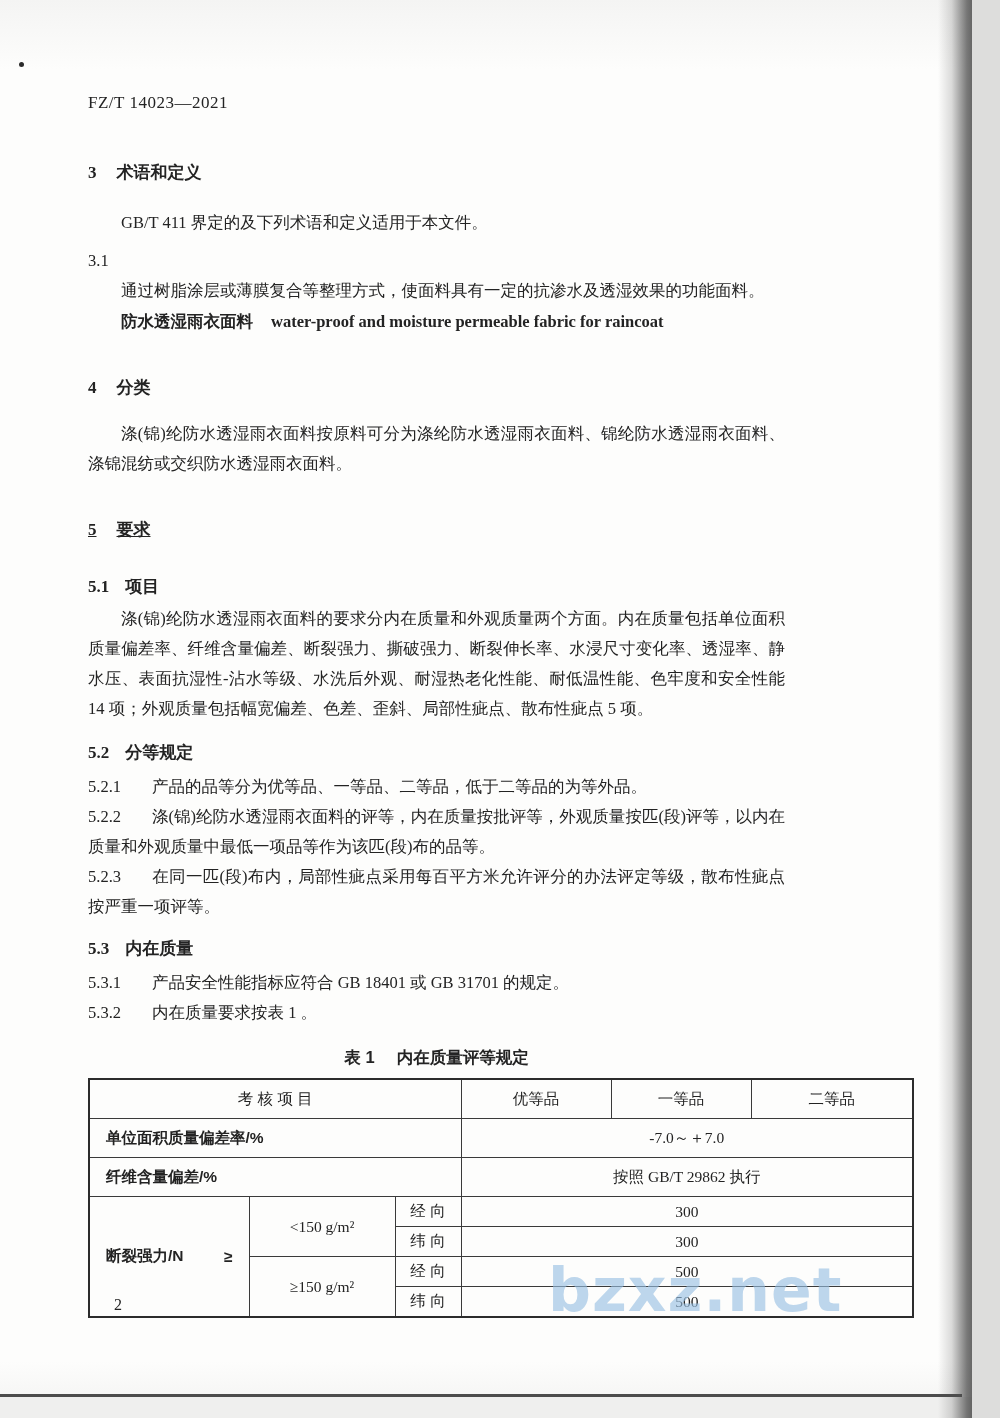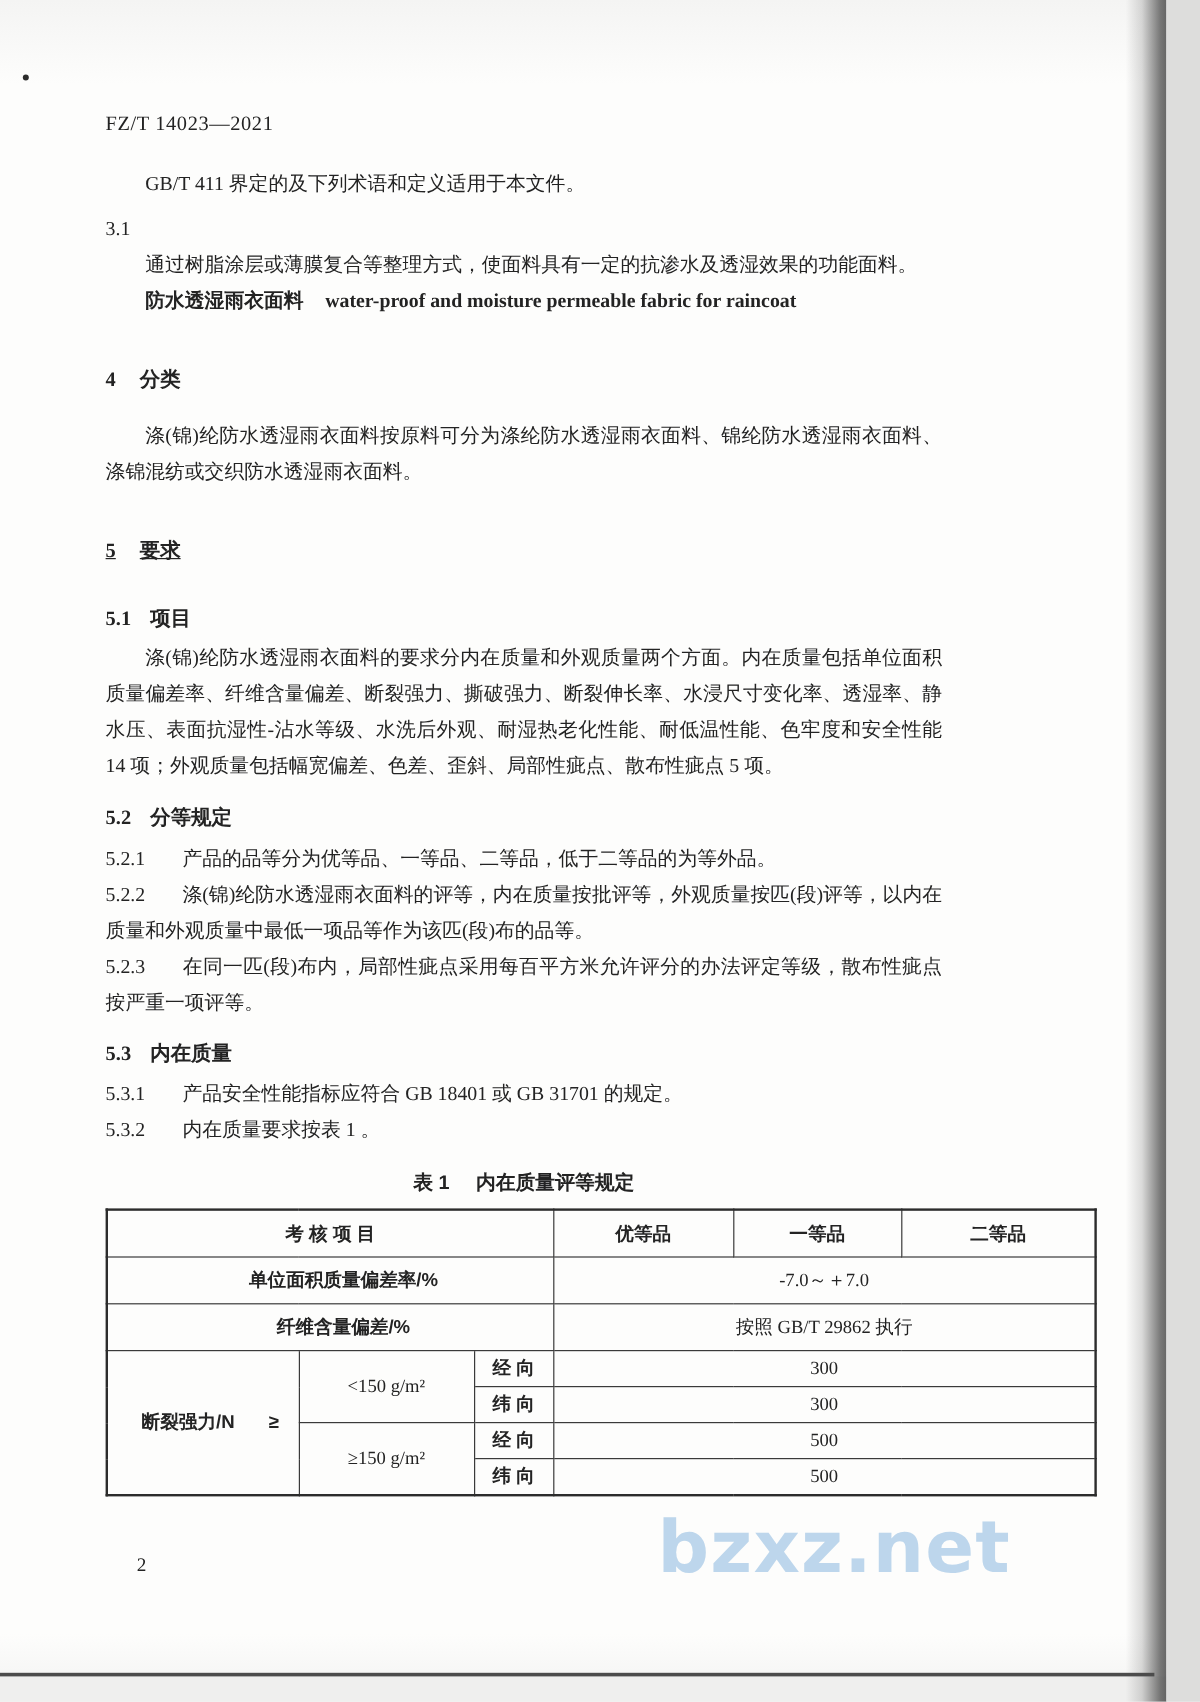--- a/index.html
+++ b/index.html
@@ -69,27 +69,27 @@
   }
   table.t1 td {
     border: 1px solid #3a3a3a;
     text-align: center;
     vertical-align: middle;
     font-size: 15.5px;
     padding: 2px 6px;
   }
   table.t1 .hd {
     font-family: "Liberation Sans", "DejaVu Sans", sans-serif;
+    font-weight: 400;
+  }
+  table.t1 .lbl {
+    font-family: "Liberation Sans", "DejaVu Sans", sans-serif;
     font-weight: 700;
-  }
-  table.t1 .lbl {
-    font-family: "Liberation Sans", "DejaVu Sans", sans-serif;
-    font-weight: 700;
-    text-align: center;
-    padding-left: 28px;
+    text-align: left;
+    padding-left: 16px;
   }
   table.t1 tr.hrow td { height: 34px; }
   table.t1 tr.mrow td { height: 34px; }
   table.t1 tr.srow td { height: 25px; }
   .break-cell { display: flex; align-items: center; justify-content: space-between; padding-right: 10px; }
 
   .page-num {
     position: absolute; left: 114px; top: 1296px;
     font-size: 16px;
   }
@@ -130,20 +130,21 @@
   }
 </style>
 </head>
 <body>
 
 <div class="paper">
   <div class="content">
 
     <div class="code">FZ/T 14023—2021</div>
 
+    <h2 class="h-main m-h3"><span class="no">3</span><span>术语和定义</span></h2>
 
     <p class="indent m-intro">GB/T 411 界定的及下列术语和定义适用于本文件。</p>
 
     <p class="m-31">3.1</p>
 
     <p class="indent">通过树脂涂层或薄膜复合等整理方式，使面料具有一定的抗渗水及透湿效果的功能面料。</p>
 
     <p class="indent term-line"><span class="term-cn">防水透湿雨衣面料</span><span class="term-en">water-proof and moisture permeable fabric for raincoat</span></p>
 
     <h2 class="h-main m-h4"><span class="no">4</span><span>分类</span></h2>

